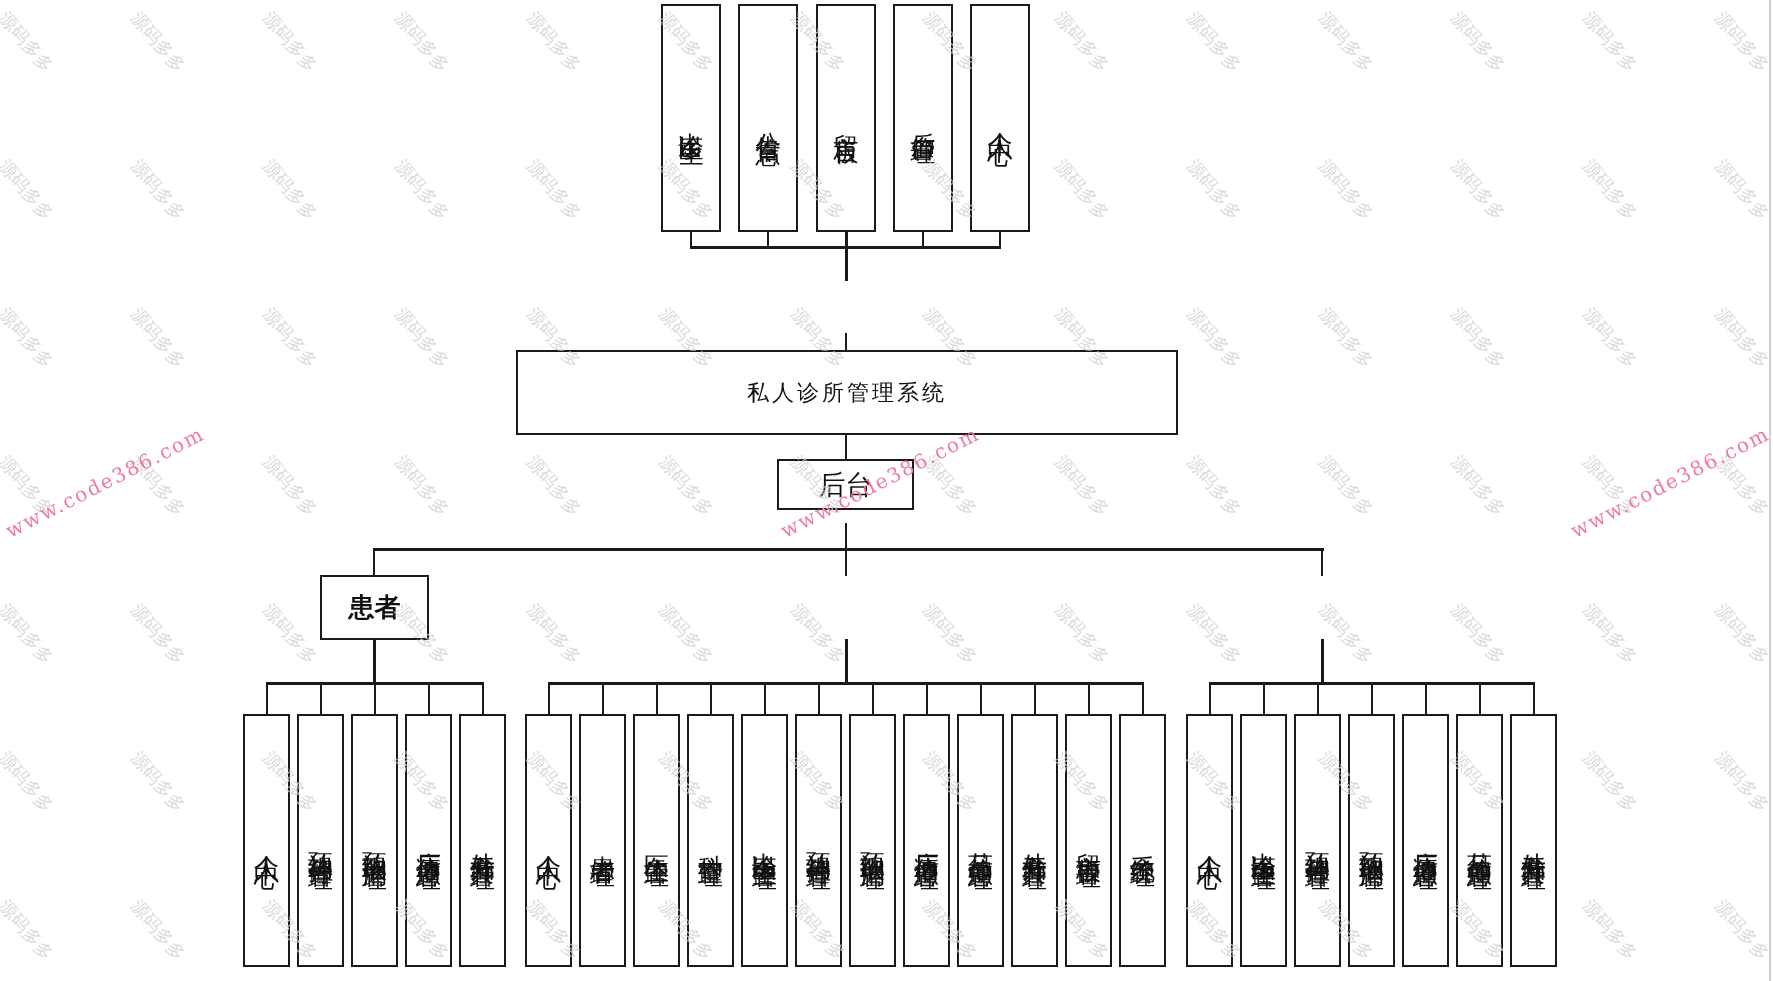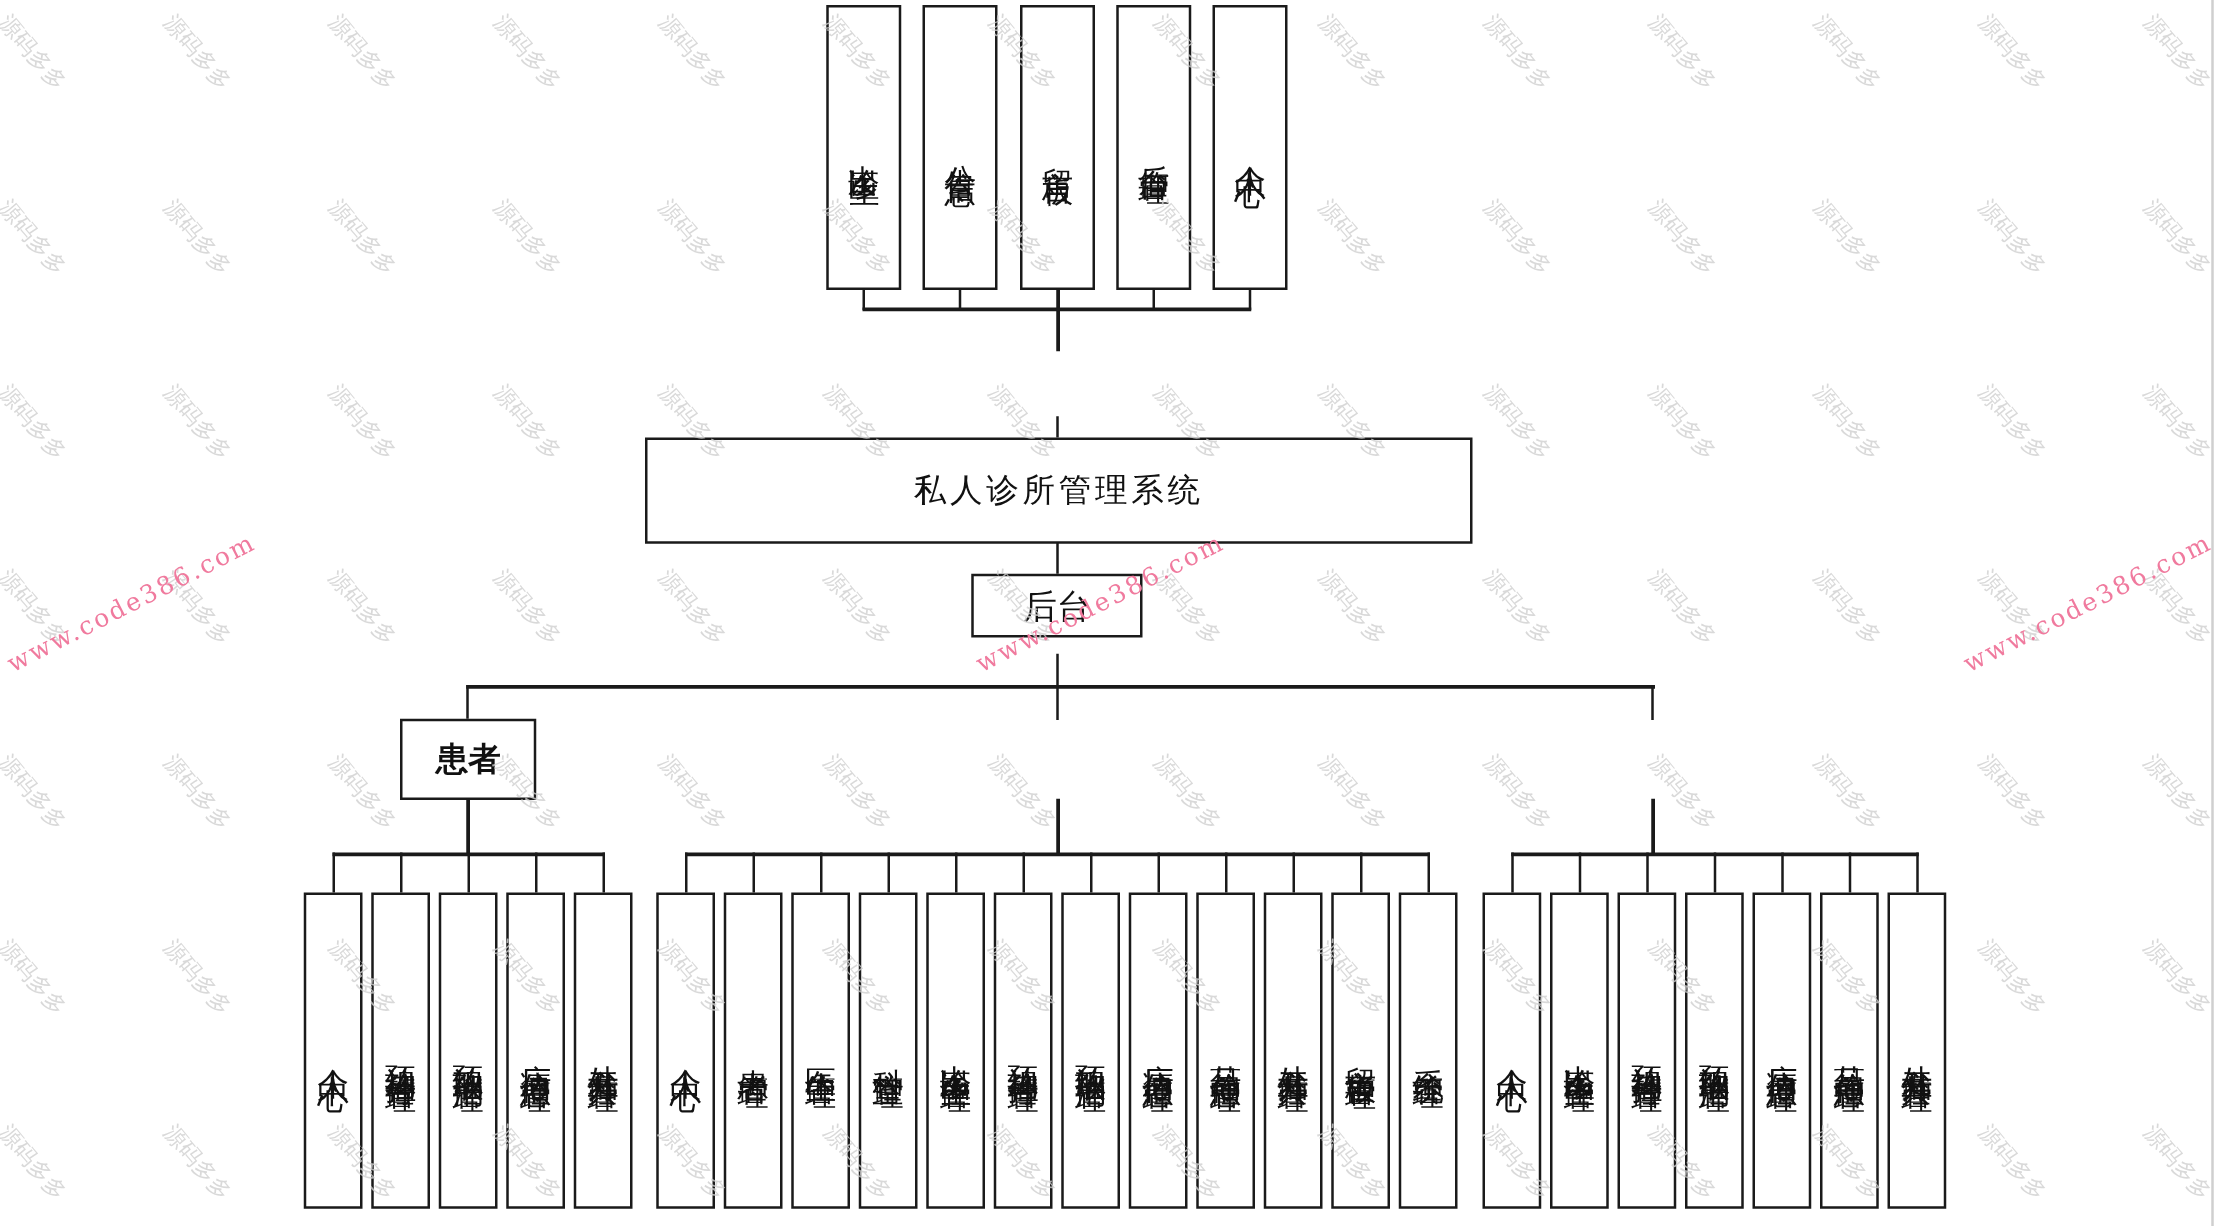--- a/index.html
+++ b/index.html
@@ -6,21 +6,21 @@
   body { width: 1773px; height: 981px; position: relative; overflow: hidden;
          font-family: "DejaVu Serif", "Liberation Serif", serif; color: #111; }
   #canvas { position: absolute; left: 0; top: 0; width: 1773px; height: 981px; }
   .box { position: absolute; box-sizing: border-box; border: 2.5px solid #1a1a1a; background: #fff;
          display: flex; align-items: center; justify-content: center; }
   .box span { display: block; }
   .vbox span { writing-mode: vertical-rl; text-orientation: upright; font-size: 25px;
                letter-spacing: 3px; line-height: 1; }
   .hbox span { font-size: 27px; }
   .bold span { font-family: "DejaVu Sans", "Liberation Sans", sans-serif; font-weight: bold; font-size: 26px; }
-  .title span { font-size: 26px; letter-spacing: 3px; }
+  .title span { font-size: 22px; letter-spacing: 3px; }
   .line { position: absolute; background: #1a1a1a; }
   .wm { position: absolute; color: #d0d0d0; font-size: 18px; transform: rotate(50deg);
         font-family: "DejaVu Sans", sans-serif; pointer-events: none; white-space: nowrap; opacity: 0.8; }
   .wm-url { position: absolute; color: #f07a9e; font-size: 20px; letter-spacing: 2px;
             font-family: "DejaVu Serif", serif; transform: rotate(-27deg); pointer-events: none; white-space: nowrap; }
   .edge { position: absolute; right: 2px; top: 0; width: 2px; height: 981px; background: #cfcfcf; }
 </style>
 </head>
 <body>
 

